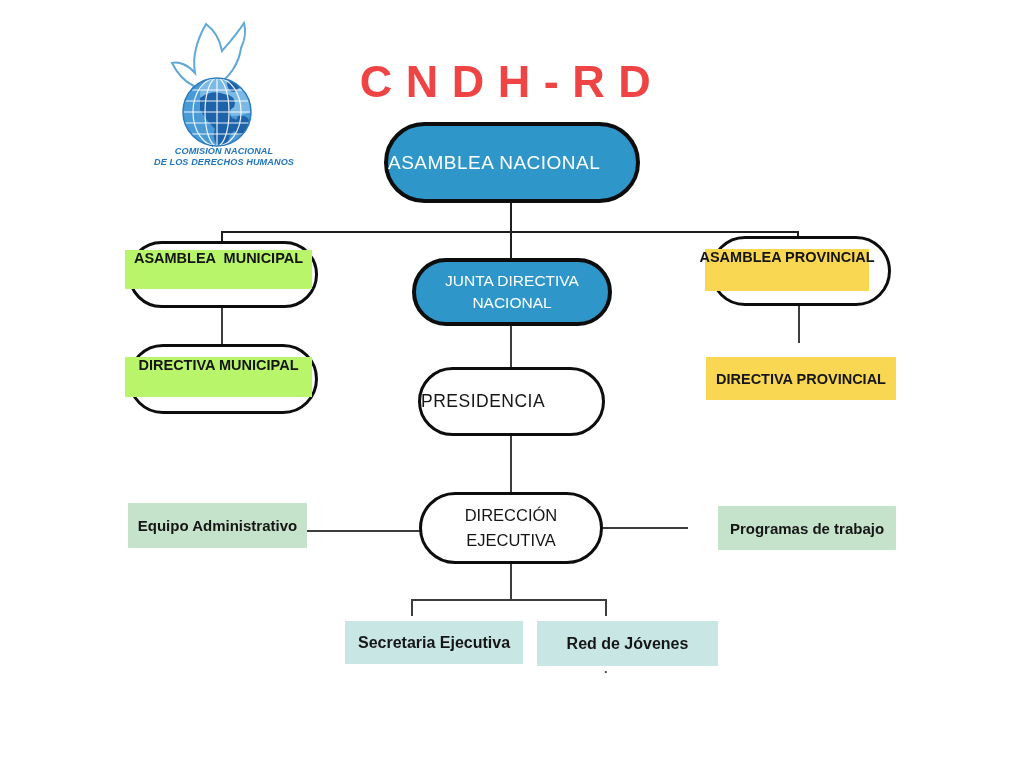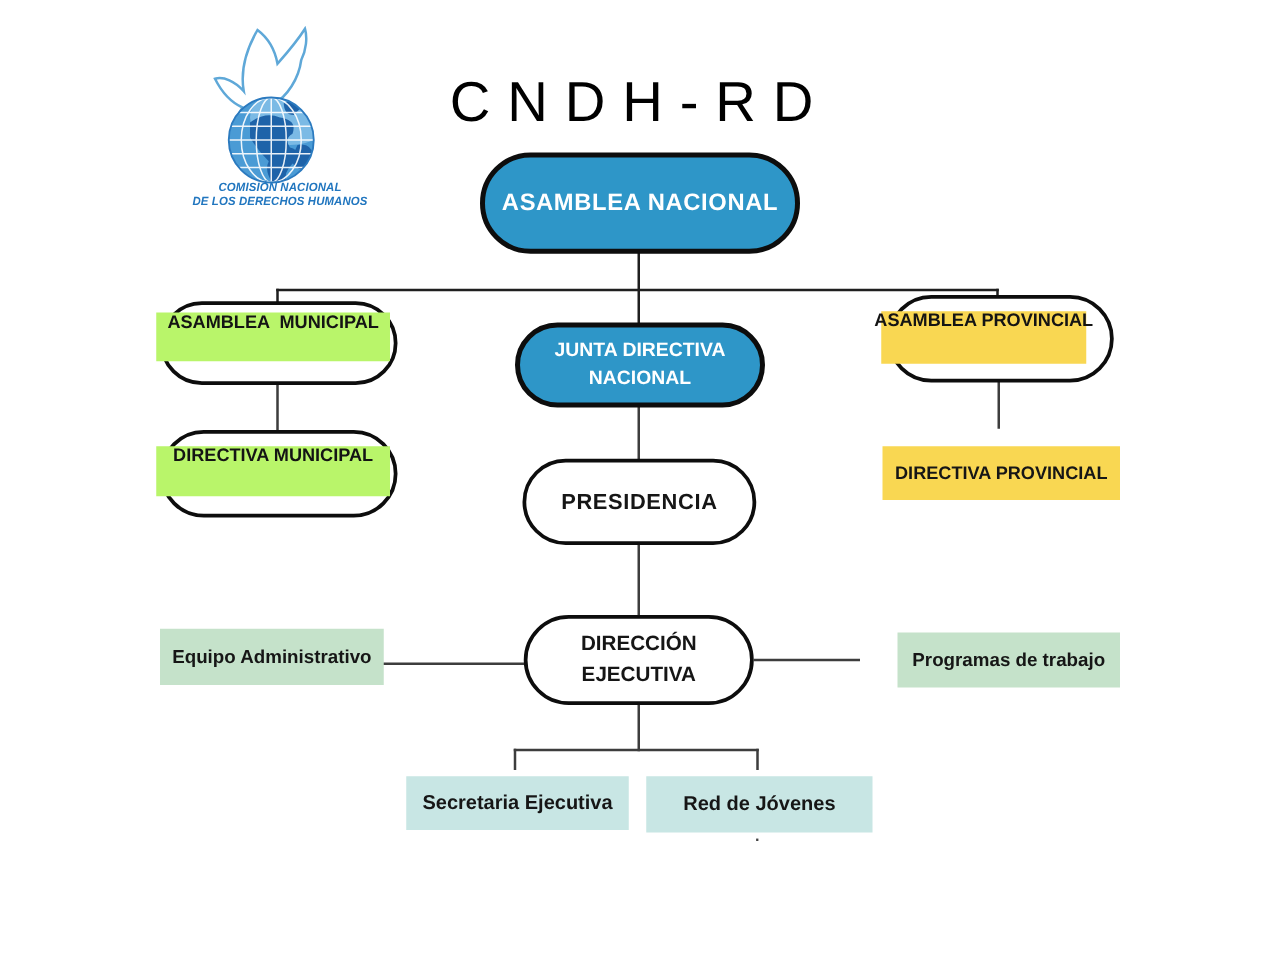--- a/index.html
+++ b/index.html
@@ -1,39 +1,39 @@
 <!DOCTYPE html>
 <html><head>
 <meta charset="utf-8">
 <style>
   html,body{margin:0;padding:0;background:#fff;}
   body{width:1024px;height:768px;overflow:hidden;font-family:"Liberation Sans",sans-serif;}
   .canvas{position:relative;width:1024px;height:768px;background:#ffffff;}
 
   .title{position:absolute;left:0;top:56px;width:1024px;text-align:center;
-         font-size:45px;font-weight:normal;letter-spacing:0.30em;color:#000000;}
+         font-size:45px;font-weight:bold;letter-spacing:0.30em;color:#ef4444;}
 
   
   .pill{position:absolute;background:#fff;border:3.5px solid #0d0d0d;border-radius:45px;
-        display:flex;align-items:center;justify-content:center;text-align:center;
-        font-weight:bold;color:#161616;box-sizing:border-box;}
+        display:flex;align-items:center;text-align:center;
+        font-weight:normal;color:#161616;box-sizing:border-box;}
   .pill.blue{background:#2E96C8;color:#ffffff;border-width:4px;}
 
   
   .band{position:absolute;display:flex;align-items:flex-start;justify-content:center;
         font-weight:bold;color:#141414;white-space:pre;box-sizing:border-box;}
   .band.green{background:#B9F56A;}
   .band.yellow{background:#F9D752;}
 
   
   .rectbox{position:absolute;display:flex;align-items:center;justify-content:center;
            text-align:center;font-weight:bold;color:#161616;box-sizing:border-box;}
   .rectbox.yellow{background:#F9D752;}
   .rectbox.mint{background:#C5E2CA;}
-  .rectbox.teal{background:#C8E6E4;}
+  .rectbox.teal{background:#C8E6E4;margin-left:20px;}
 
   .line{position:absolute;background:#3d3d3d;}
   .line.dark{background:#1f1f1f;}
 
   .logo{position:absolute;left:132px;top:18px;width:170px;}
   .logo-text{position:absolute;left:138px;top:145px;width:172px;text-align:center;
              color:#2176BF;font-weight:bold;font-style:italic;font-size:9.5px;
              line-height:1.2;letter-spacing:0.1px;transform:scaleX(0.96);}
   .dot{position:absolute;color:#444;font-size:13px;font-weight:bold;}
 </style>

